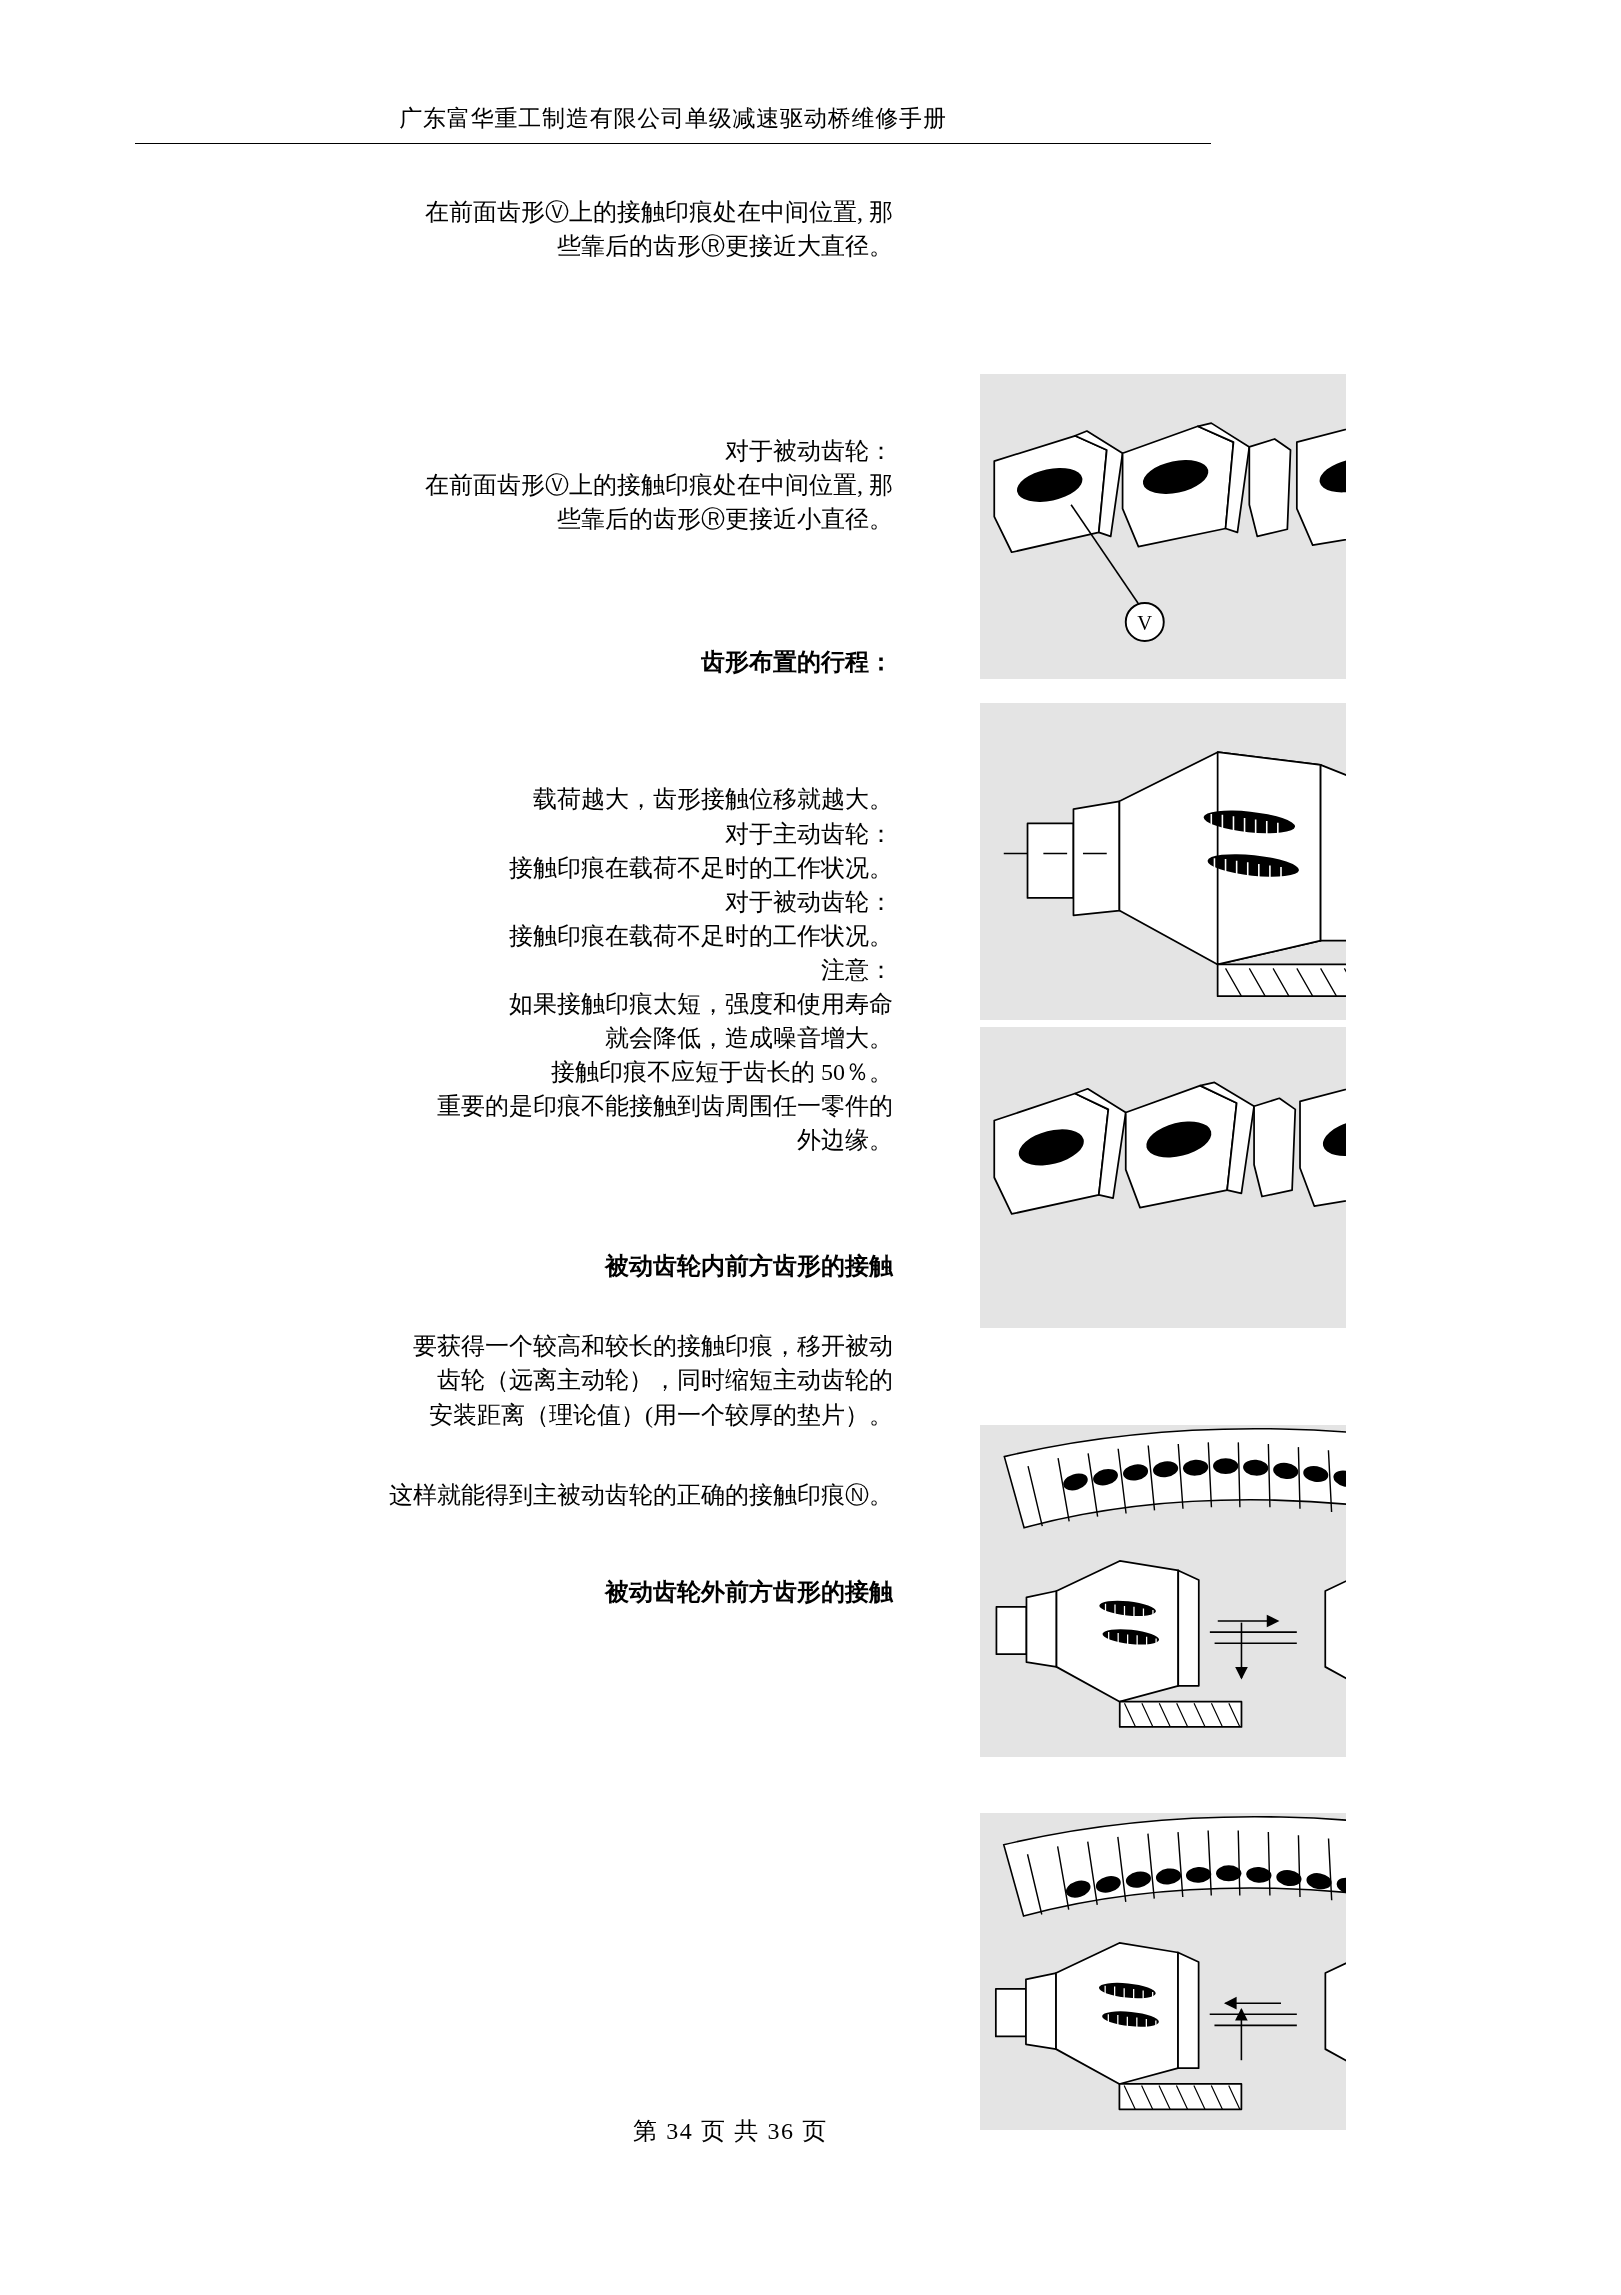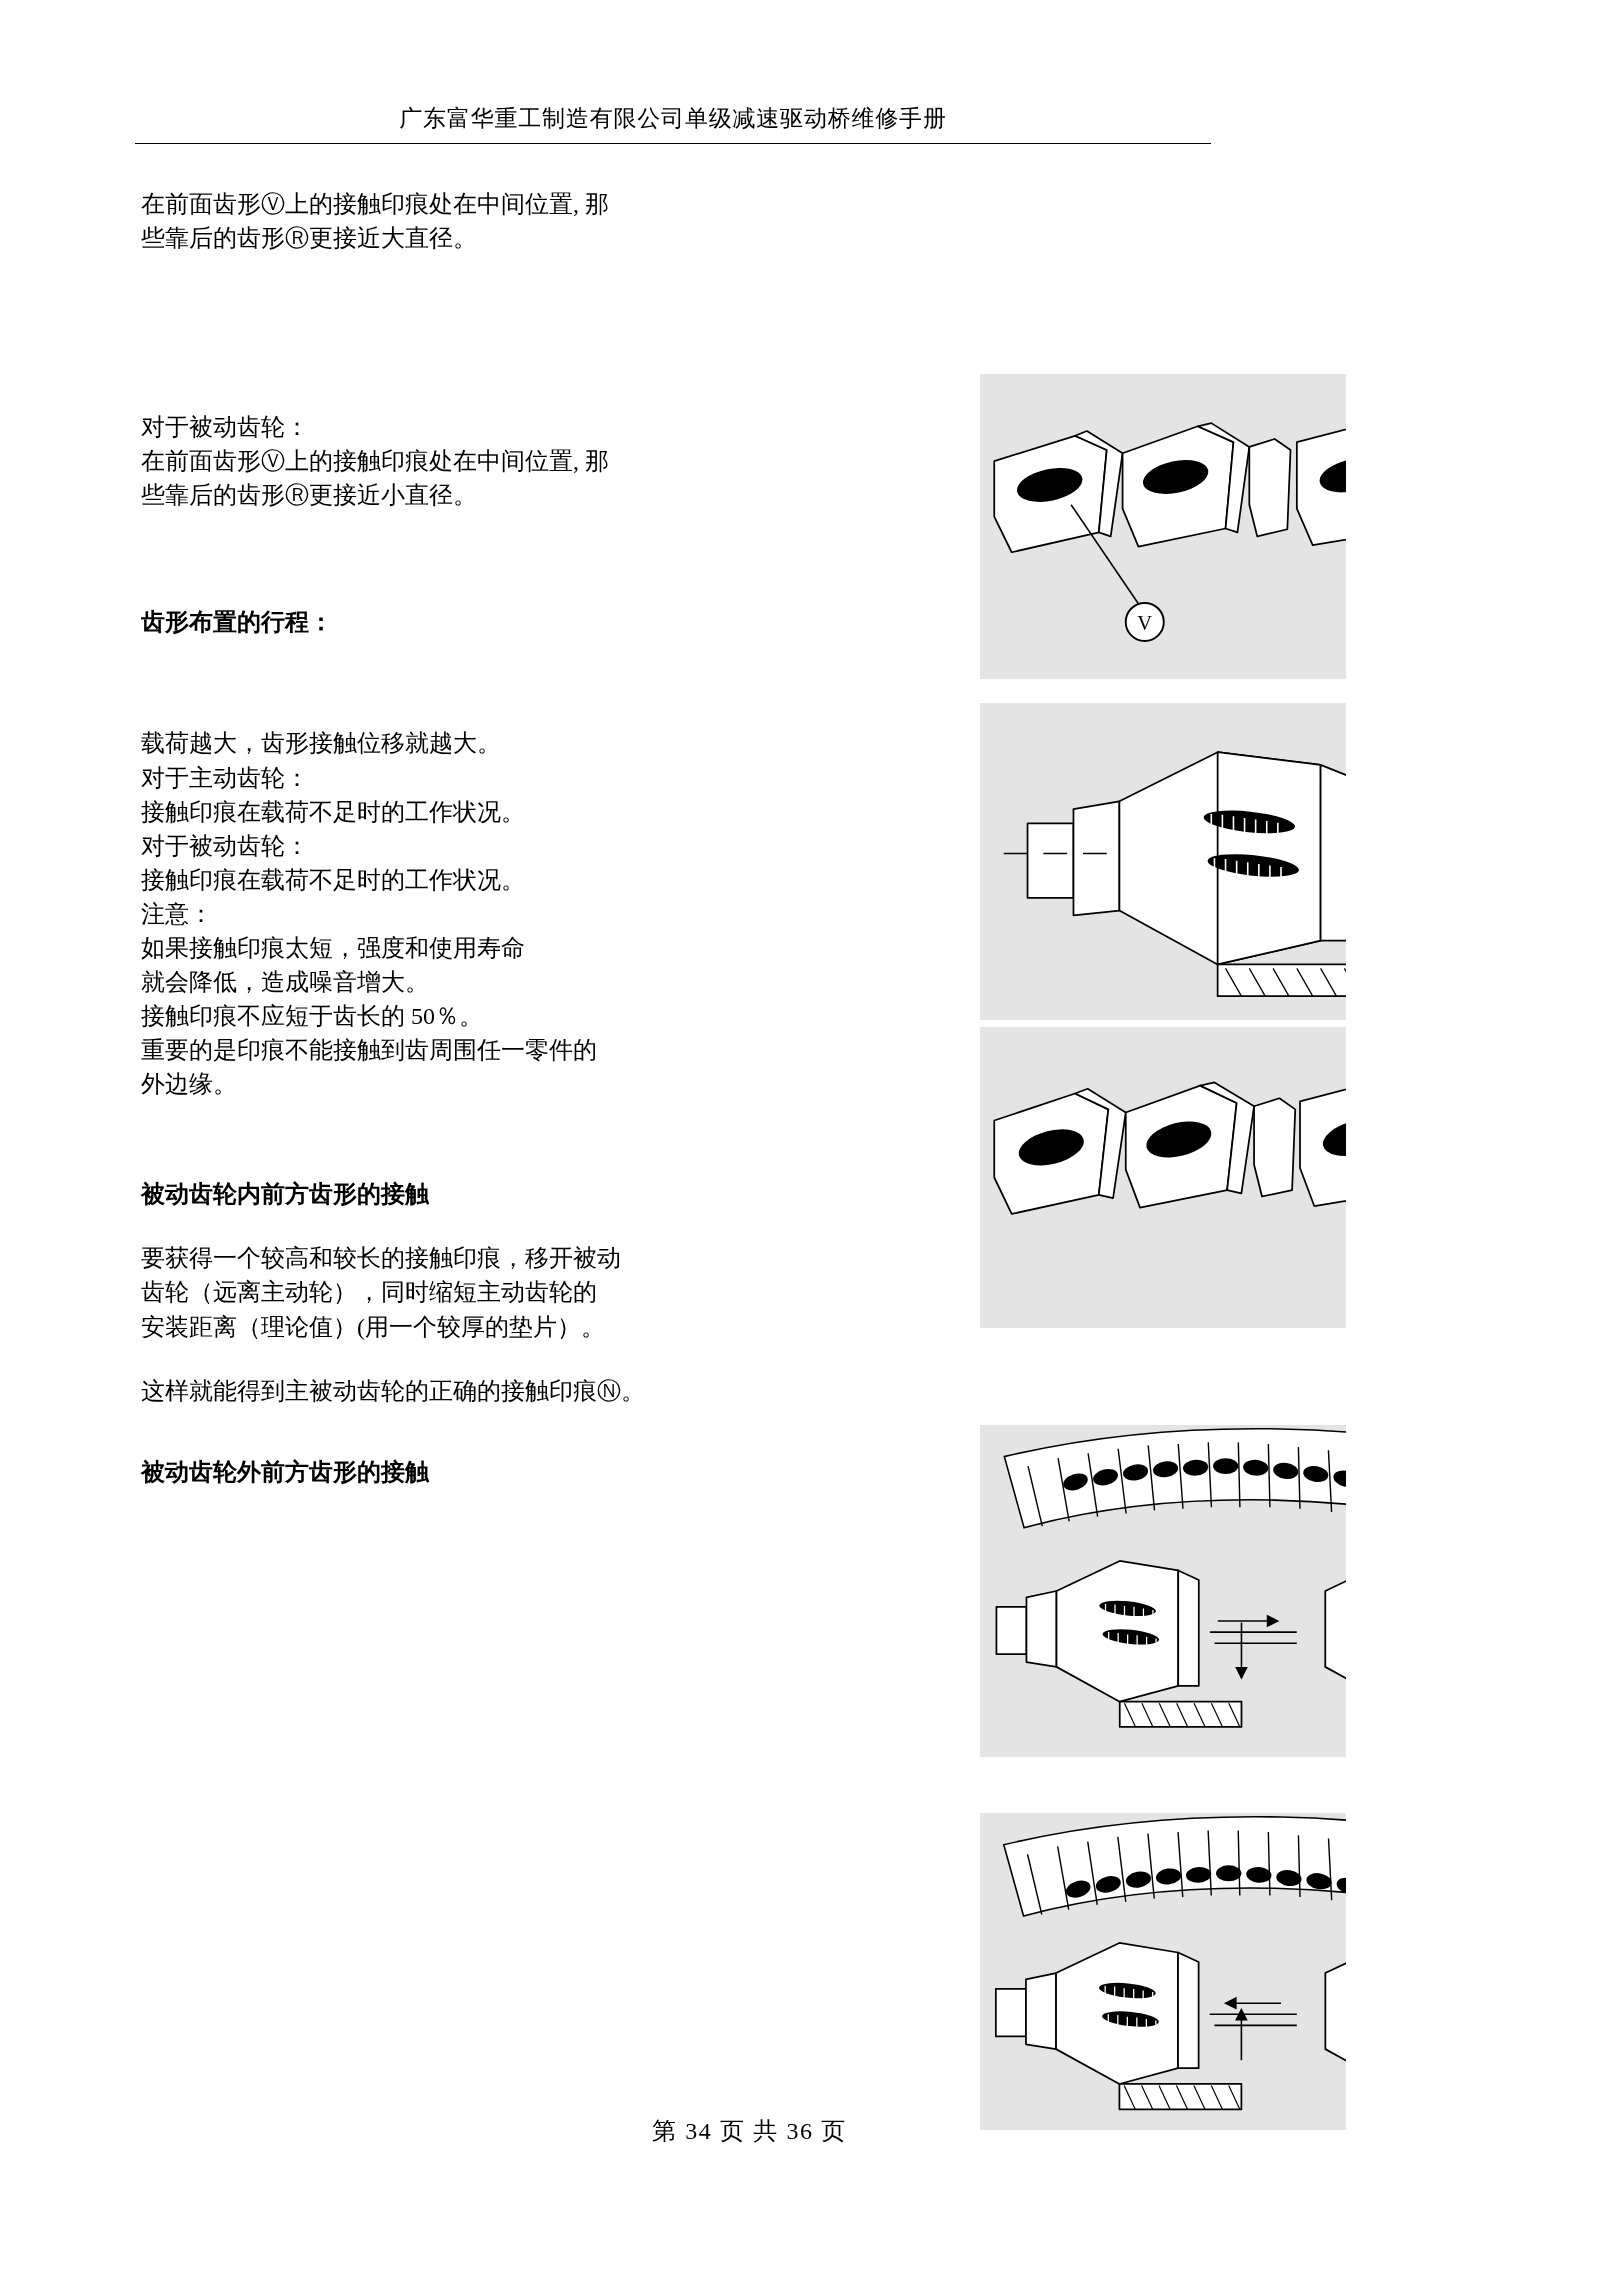--- a/index.html
+++ b/index.html
@@ -38,22 +38,23 @@
   
   .text-col {
     position: absolute;
     left: 141px;
     top: 187px;
     width: 760px;
     font-size: 24px;
     line-height: 1.42;
   }
   .para {
-    margin: 0;
+    margin: 8px;
     white-space: pre-line;
+    text-align: right;
   }
   .bold {
     font-weight: bold;
   }
   .sp-a { height: 155px; }
   .sp-c { height: 93px; }
   .sp-e { height: 30px; }
   .sp-f { height: 87px; }
   .sp-g { height: 47px; }
   .sp-h { height: 76px; }
@@ -62,21 +63,21 @@
   .fig {
     position: absolute;
     background: #e4e4e4;
     overflow: hidden;
   }
   .fig svg { display: block; }
 
   
   .footer {
     position: absolute;
-    left: 652px;
+    left: 633px;
     top: 2115px;
     font-size: 24px;
     letter-spacing: 1.6px;
   }
 </style>
 </head>
 <body>
 
 <div class="page">
 

